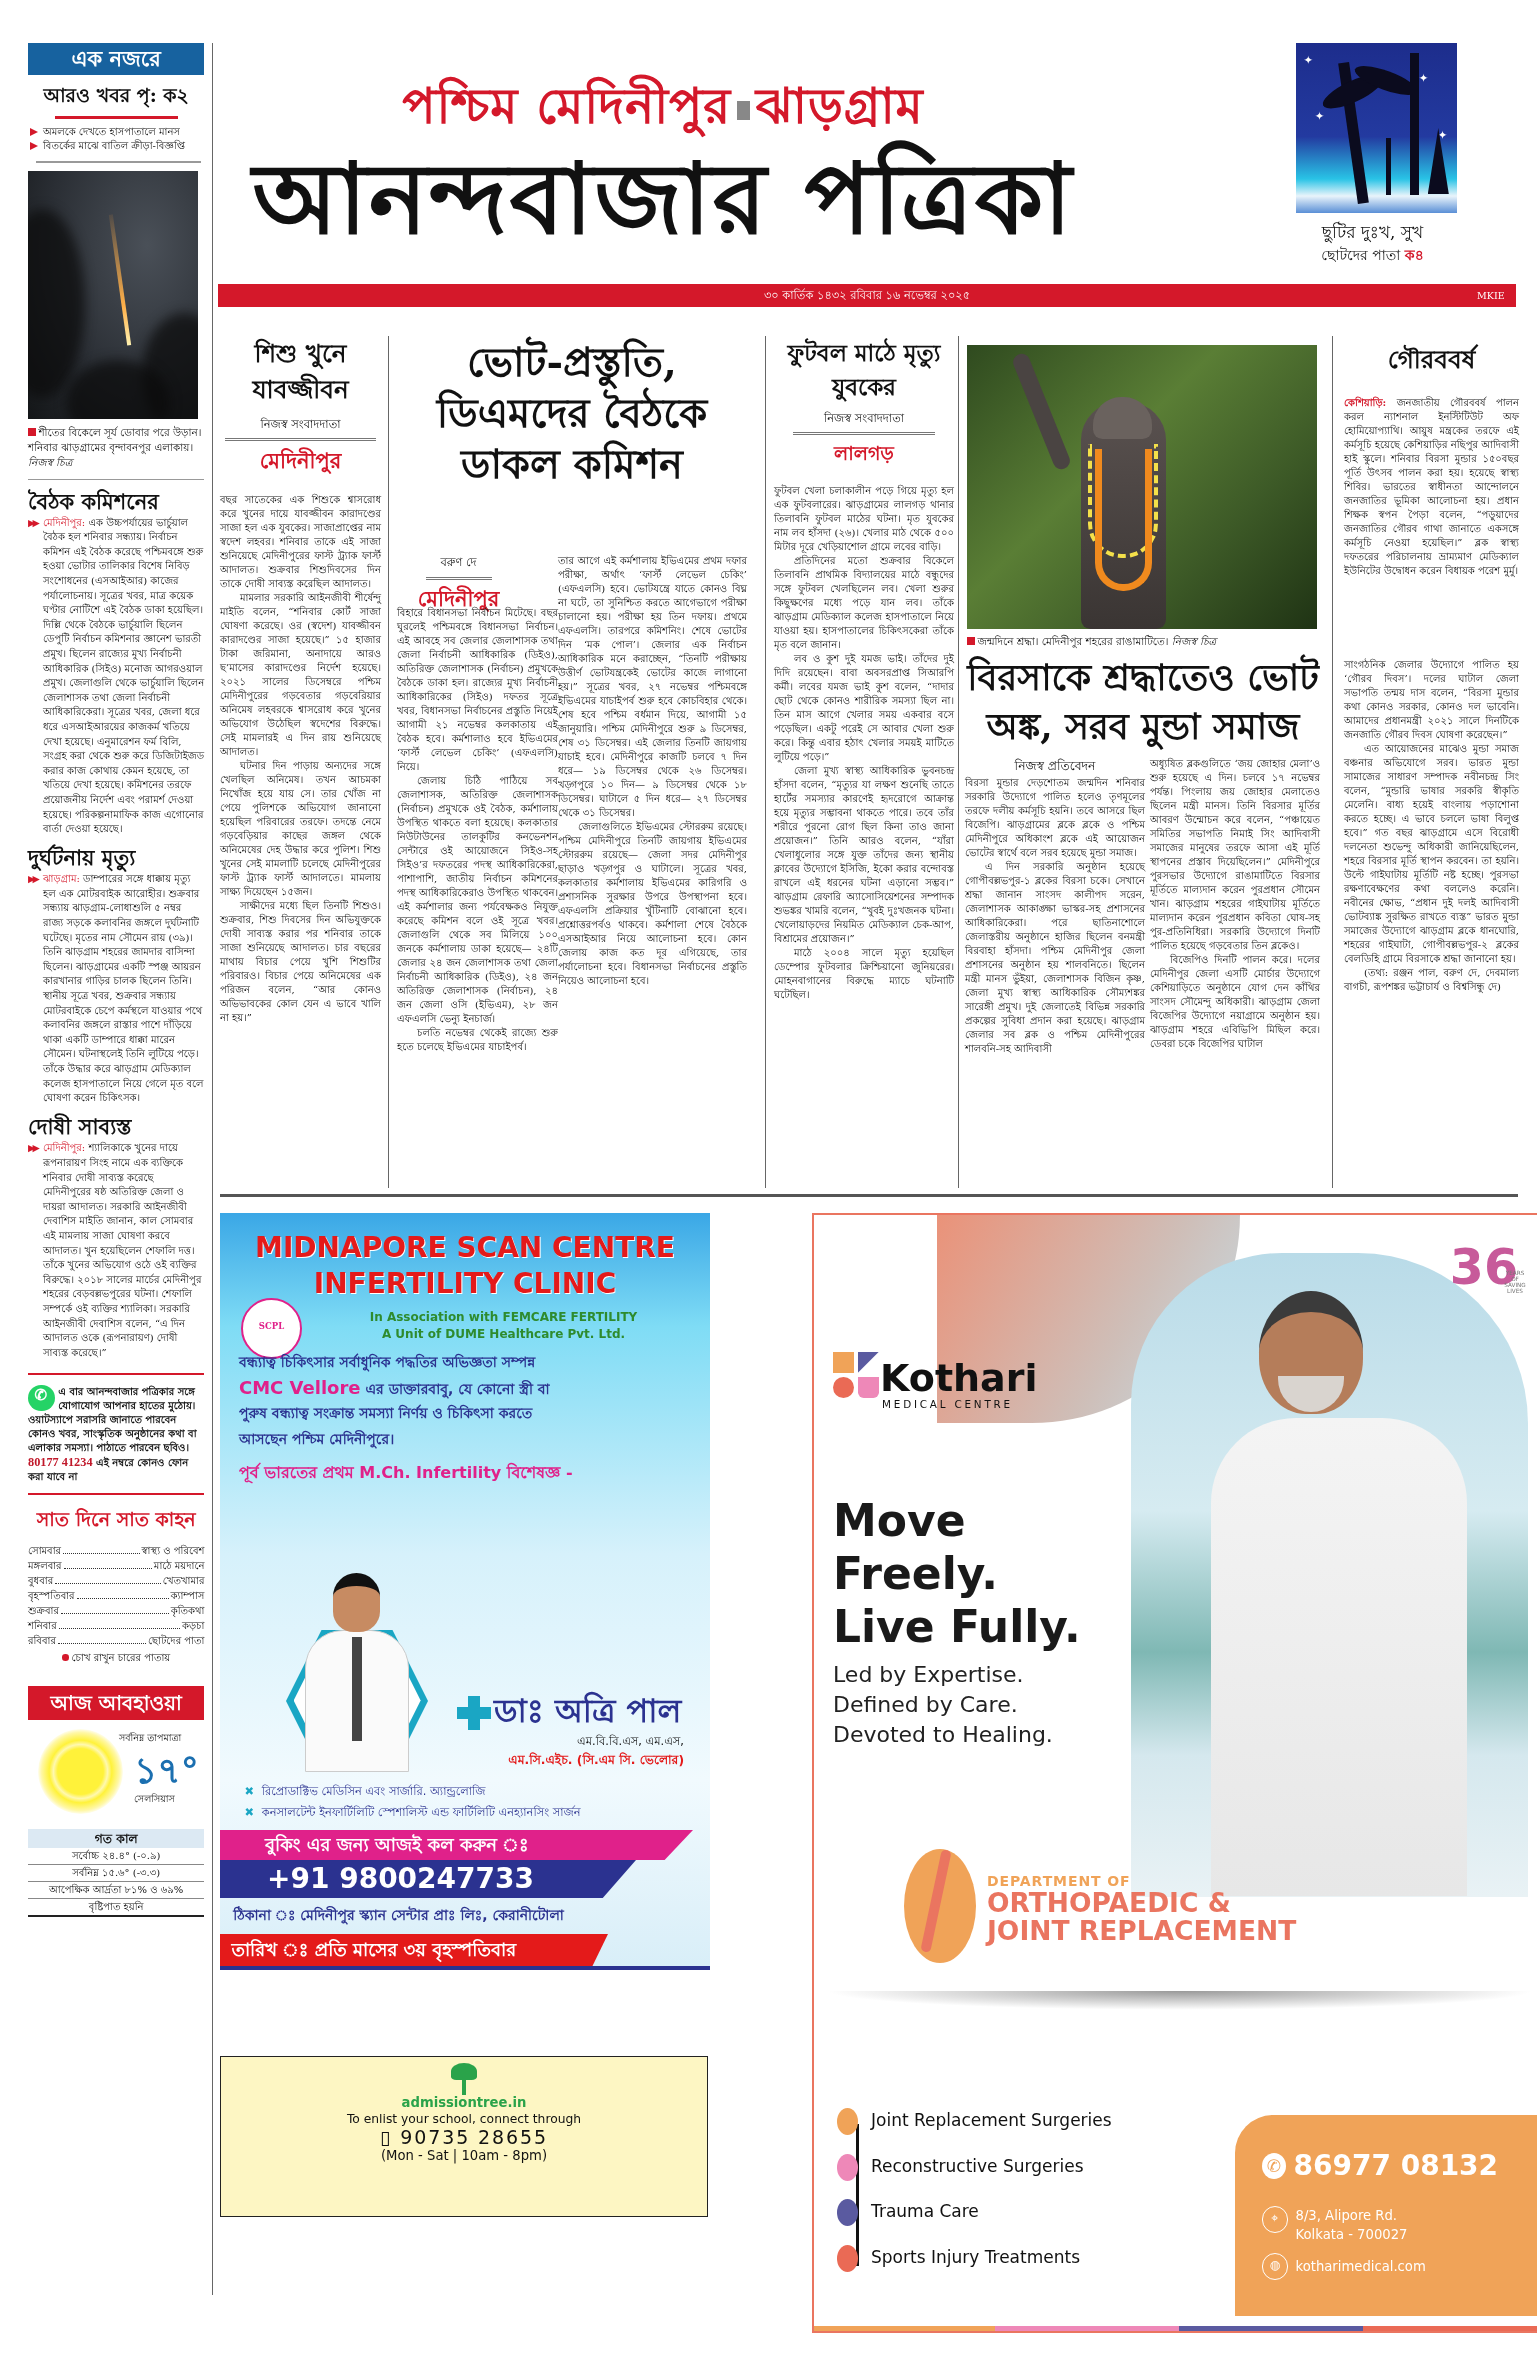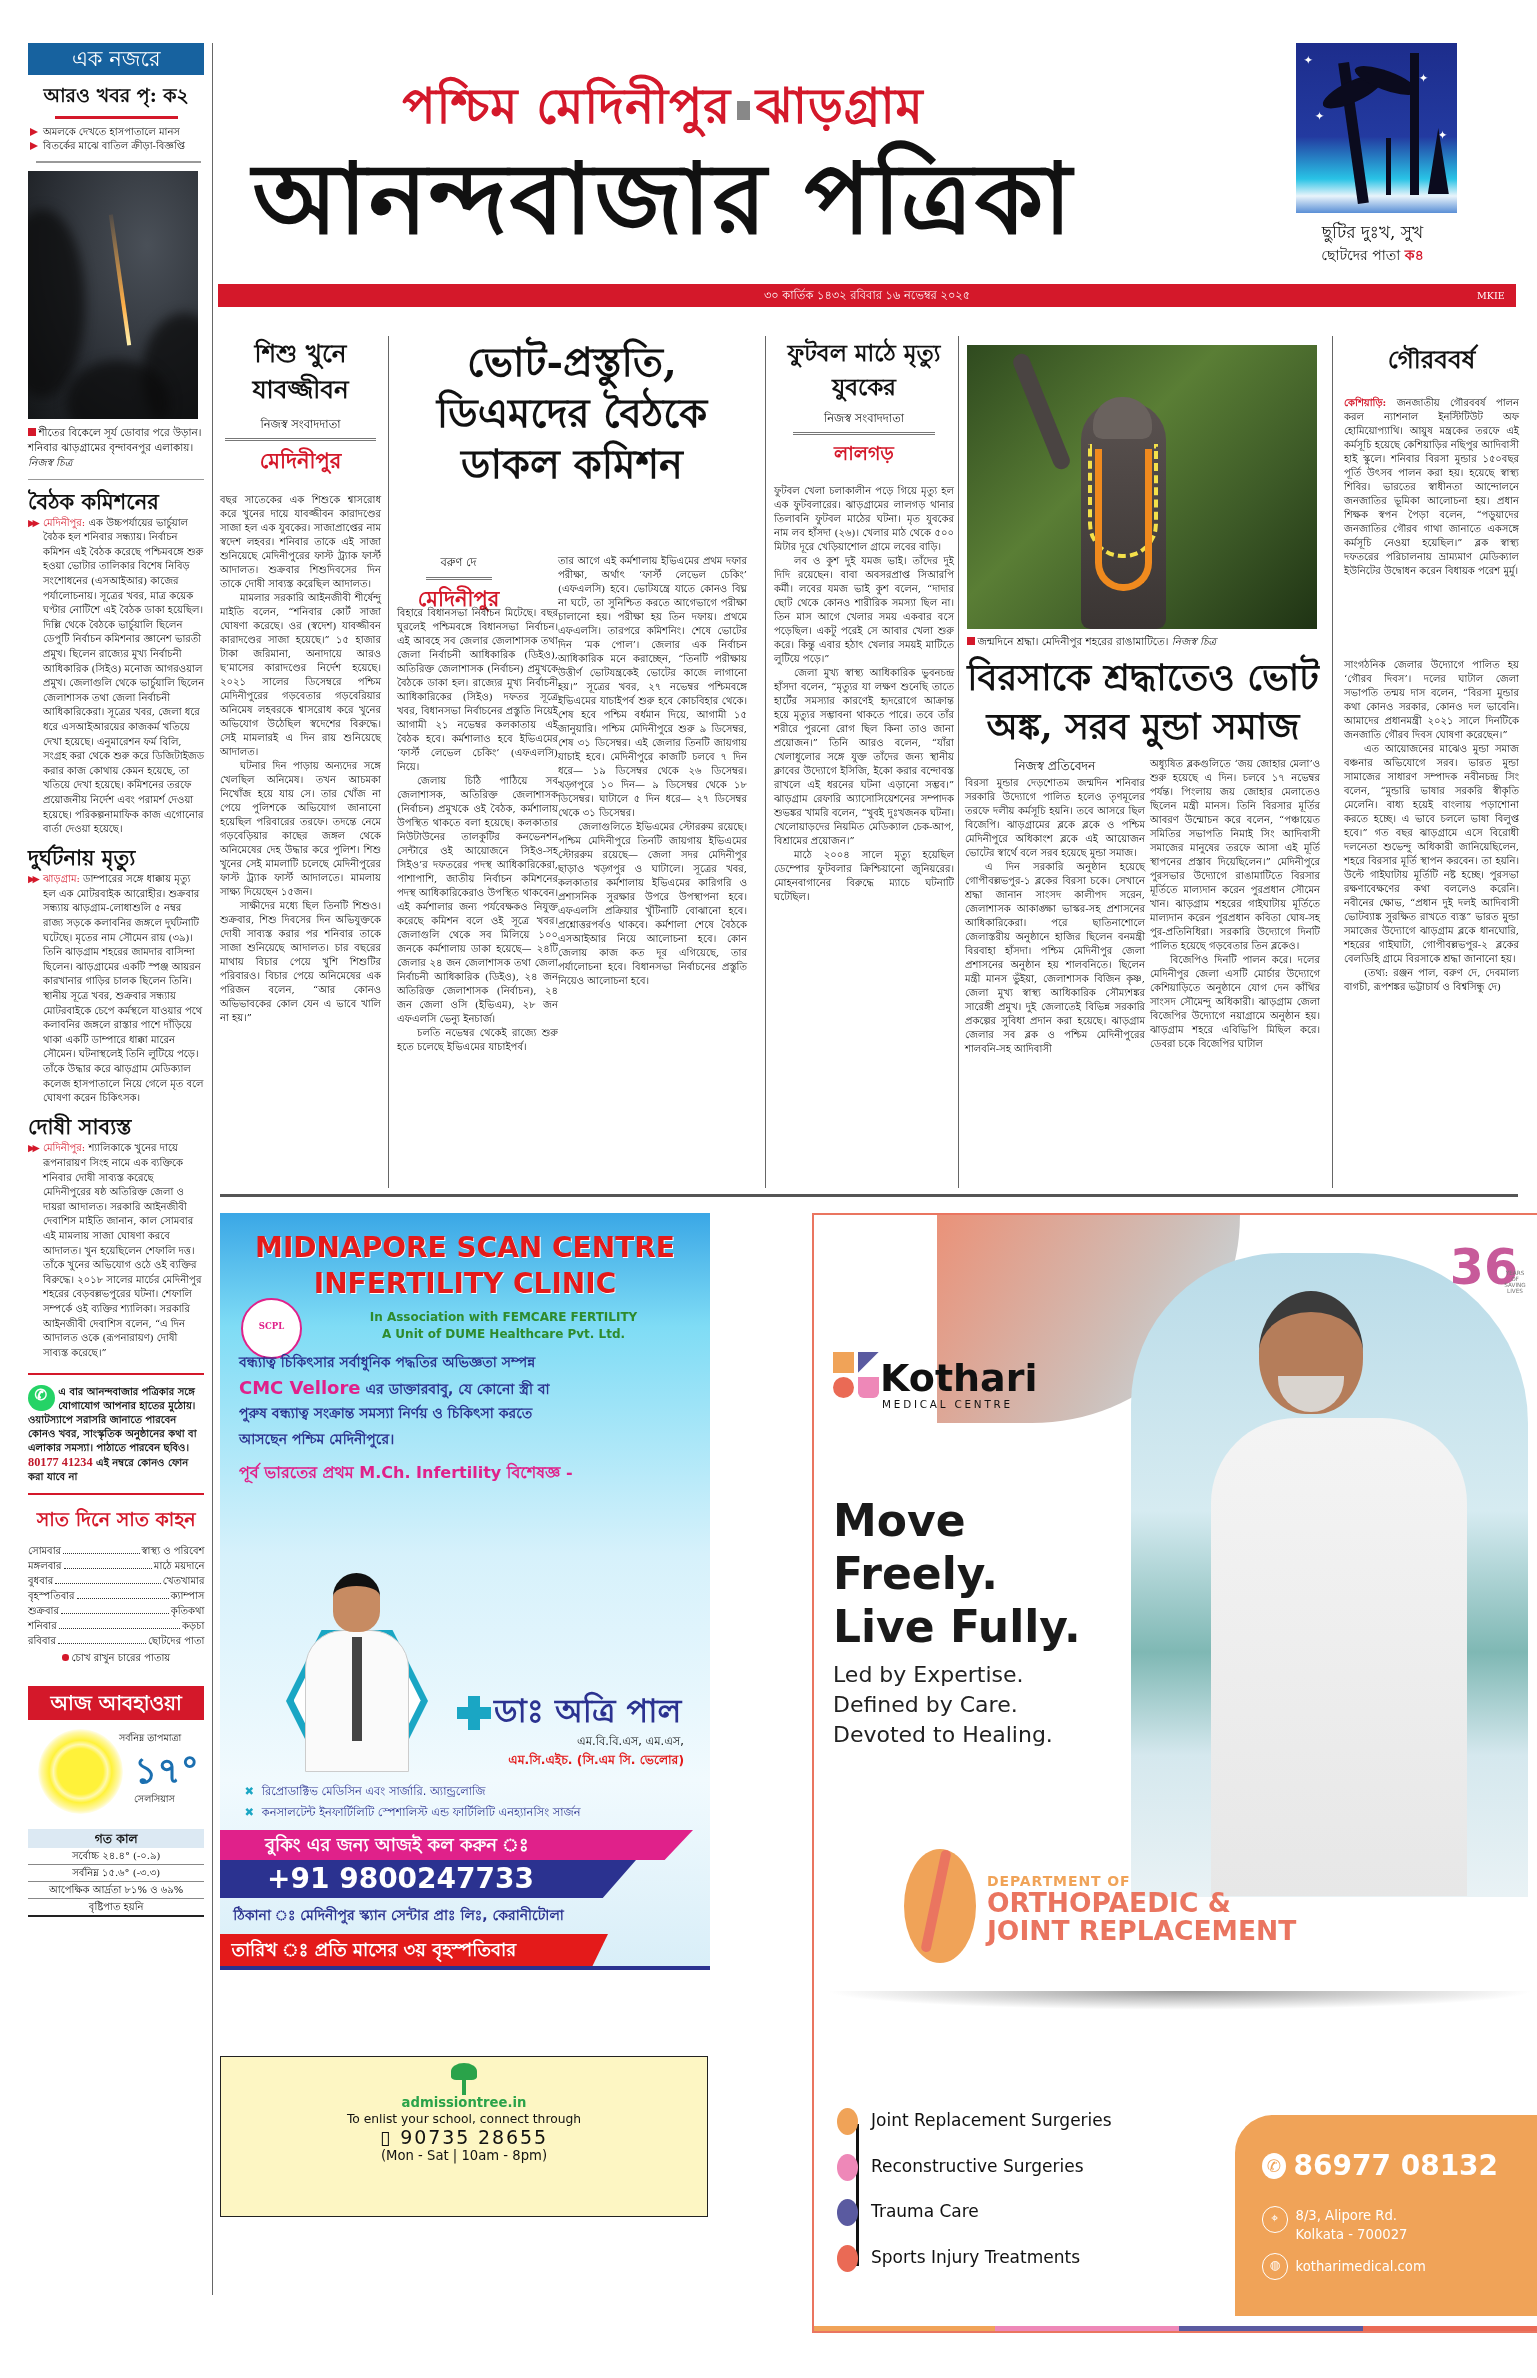--- a/index.html
+++ b/index.html
@@ -19,21 +19,21 @@
   #kids-art .star { position:absolute; color:#fff; font-size:11.4px; }
   #kids-caption { text-align: center; font-size: 17px; margin-top: 7.6px; line-height: 23px; width: 161px; }
   #kids-page { font-size: 14px; }
   #kids-page b { color: #d4182a; }
 
   #dateline { left: 218px; top: 284px; width: 1298px; height: 23px; background: #d4182a; color: #fff; font-size: 11.4px; line-height: 23px; text-align: center; }
   #dateline-code { position: absolute; right: 11.4px; top: 0; font-size: 9.5px; }
 
   
   #left-col { left: 28px; top: 43px; width: 185px; height: 2252px; border-right: 1.9px solid #666; padding-right: 7.6px; }
-  #glance-banner { background: #17629f; color: #fff; font-size: 21px; font-weight: normal; text-align: center; height: 32px; line-height: 32px; }
+  #glance-banner { background: #17629f; color: #fff; font-size: 21px; font-weight: bold; text-align: center; height: 32px; line-height: 32px; }
   #glance-more { text-align: center; font-size: 19px; font-weight: bold; margin: 5.7px 0 3.8px; }
   #glance-rule { width: 123px; height: 2.8px; background: #d4182a; margin: 0 auto 5.7px; }
   .glance-item { font-size: 10px; line-height: 14px; padding-left: 15px; position: relative; }
   .glance-item .tri { position: absolute; left: 1.9px; top: 2.8px; width: 0; height: 0; border-left: 8.5px solid #d4182a; border-top: 4.7px solid transparent; border-bottom: 4.7px solid transparent; }
   #glance-hr { height: 2.8px; background: #999; margin: 7.6px 3.8px 7.6px 7.6px; }
   #sky-photo { width: 170px; height: 248px; background: radial-gradient(ellipse at 70% 30%, #4a5058, #2a2e34 60%, #141618); position: relative; overflow: hidden; }
   #sky-photo .trail { position: absolute; left: 90px; top: 43px; width: 3.8px; height: 132px; background: linear-gradient(180deg, rgba(255,160,60,0.1), #ffb04a 70%, #fff2b0); transform: rotate(-8deg); }
   #sky-photo .frond { position:absolute; background: rgba(10,10,10,0.7); border-radius: 50%; filter: blur(5.7px); }
   #sky-caption { font-size: 10.4px; line-height: 15px; margin: 5.7px 0 9.5px; }
   .red-sq { display: inline-block; width: 7.6px; height: 7.6px; background: #d4182a; margin-right: 2.8px; }
@@ -328,20 +328,21 @@
 </div>
 <div class="vrule" style="left:765px;top:336px;height:852px"></div>
 
 <div id="s3" class="abs">
   <div id="s3-head" class="headline">ফুটবল মাঠে মৃত্যু যুবকের</div>
   <div class="byline" style="margin-top:5.7px">নিজস্ব সংবাদদাতা</div>
   <div class="byline-rule"></div>
   <div class="dateline-place" style="font-size:19px">লালগড়</div>
   <div class="body-text" style="margin-top:13.2px">
     <p class="noind">ফুটবল খেলা চলাকালীন পড়ে গিয়ে মৃত্যু হল এক ফুটবলারের। ঝাড়গ্রামের লালগড় থানার তিলাবনি ফুটবল মাঠের ঘটনা। মৃত যুবকের নাম লব হাঁসদা (২৬)। খেলার মাঠ থেকে ৫০০ মিটার দূরে খেড়িয়াশোল গ্রামে লবের বাড়ি।</p>
+    <p>প্রতিদিনের মতো শুক্রবার বিকেলে তিলাবনি প্রাথমিক বিদ্যালয়ের মাঠে বন্ধুদের সঙ্গে ফুটবল খেলছিলেন লব। খেলা শুরুর কিছুক্ষণের মধ্যে পড়ে যান লব। তাঁকে ঝাড়গ্রাম মেডিক্যাল কলেজ হাসপাতালে নিয়ে যাওয়া হয়। হাসপাতালের চিকিৎসকেরা তাঁকে মৃত বলে জানান।</p>
     <p>লব ও কুশ দুই যমজ ভাই। তাঁদের দুই দিদি রয়েছেন। বাবা অবসরপ্রাপ্ত সিআরপি কর্মী। লবের যমজ ভাই কুশ বলেন, “দাদার ছোট থেকে কোনও শারীরিক সমস্যা ছিল না। তিন মাস আগে খেলার সময় একবার বসে পড়েছিল। একটু পরেই সে আবার খেলা শুরু করে। কিন্তু এবার হঠাৎ খেলার সময়ই মাটিতে লুটিয়ে পড়ে।”</p>
     <p>জেলা মুখ্য স্বাস্থ্য আধিকারিক ভুবনচন্দ্র হাঁসদা বলেন, “মৃত্যুর যা লক্ষণ শুনেছি তাতে হার্টের সমস্যার কারণেই হৃদরোগে আক্রান্ত হয়ে মৃত্যুর সম্ভাবনা থাকতে পারে। তবে তাঁর শরীরে পুরনো রোগ ছিল কিনা তাও জানা প্রয়োজন।” তিনি আরও বলেন, “যাঁরা খেলাধুলোর সঙ্গে যুক্ত তাঁদের জন্য স্থানীয় ক্লাবের উদ্যোগে ইসিজি, ইকো করার বন্দোবস্ত রাখলে এই ধরনের ঘটনা এড়ানো সম্ভব।” ঝাড়গ্রাম রেফারি অ্যাসোসিয়েশনের সম্পাদক শুভঙ্কর খামরি বলেন, “খুবই দুঃখজনক ঘটনা। খেলোয়াড়দের নিয়মিত মেডিক্যাল চেক-আপ, বিশ্রামের প্রয়োজন।”</p>
     <p>মাঠে ২০০৪ সালে মৃত্যু হয়েছিল ডেম্পোর ফুটবলার ক্রিশ্চিয়ানো জুনিয়রের। মোহনবাগানের বিরুদ্ধে ম্যাচে ঘটনাটি ঘটেছিল।</p>
   </div>
 </div>
 <div class="vrule" style="left:958px;top:336px;height:852px"></div>
 
 <div id="birsa-photo" class="abs">
   <div class="arm"></div>
     <div class="statue"></div>

